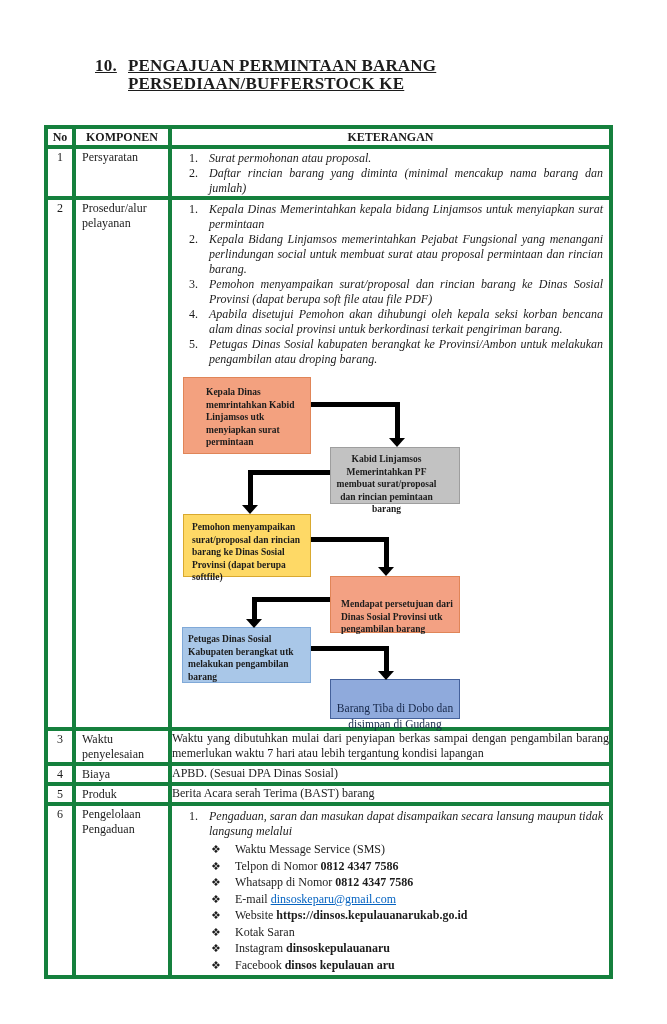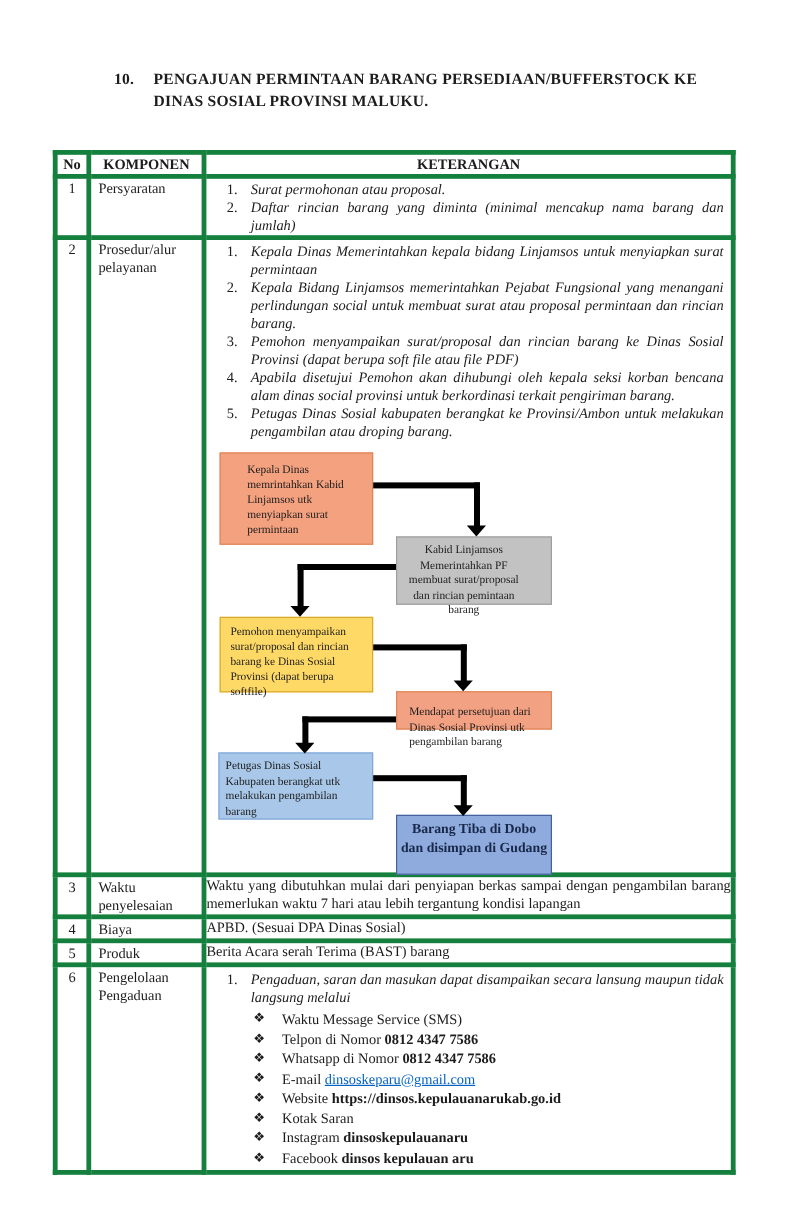--- a/index.html
+++ b/index.html
@@ -9,23 +9,24 @@
     background:#ffffff;
     font-family:"Liberation Serif","DejaVu Serif",serif;
     color:#1c1c1c;
     overflow:hidden;
   }
   
   .heading{
     display:flex;
     margin:57px 0 0 95px;
     font-weight:bold;
-    font-size:13px;
+    font-size:17px;
     line-height:17.5px;
     letter-spacing:0.2px;
+    text-decoration:underline;
   }
   .hnum{flex:none;width:33px;}
   .htext{width:505px;}
   .subtitle{margin-top:2.5px;}
   .sub-prefix{font-weight:normal;margin-right:7px;}
   .sub-italic{font-style:italic;margin-left:4px;}
   
   .doc-table{
     position:absolute;left:44px;top:125px;
     width:569px;
@@ -62,28 +63,29 @@
     height:356px;
     margin-top:4px;
     font-size:9.5px;
     line-height:12.5px;
   }
   .fbox{
     position:absolute;
     border:1px solid #999;
     box-sizing:border-box;
     color:#1c1c1c;
+    font-weight:bold;
   }
   .b1{left:11px;top:6px;width:128px;height:77px;padding:8px 4px 0 22px;}
   .b2{left:158px;top:76px;width:130px;height:57px;padding:5px 21px 0 4px;text-align:center;}
   .b3{left:11px;top:143px;width:128px;height:63px;padding:6px 4px 0 8px;}
-  .b4{left:158px;top:205px;width:130px;height:32px;padding:11px 4px 0 10px;}
+  .b4{left:158px;top:205px;width:130px;height:57px;padding:21px 4px 0 10px;}
   .b5{left:10px;top:256px;width:129px;height:56px;padding:5px 4px 0 5px;}
-  .b6{left:158px;top:308px;width:130px;height:50px;padding:3px 2px 0 2px;
-      text-align:center;font-weight:bold;font-size:11.5px;line-height:16px;border-width:1.5px;}
+  .b6{left:158px;top:308px;width:130px;height:40px;padding:20px 2px 0 2px;
+      text-align:center;font-weight:normal;font-size:11.5px;line-height:16px;border-width:1.5px;}
   .aseg{position:absolute;background:#000;}
   .ahead{position:absolute;width:0;height:0;
          border-left:8px solid transparent;border-right:8px solid transparent;
          border-top:9px solid #000;}
   .a1h{left:139px;top:31px;width:89px;height:5px;}
   .a1v{left:223px;top:31px;width:5px;height:38px;}
   .a1a{left:217px;top:67px;}
   .a2h{left:76px;top:99px;width:82px;height:5px;}
   .a2v{left:76px;top:99px;width:5px;height:36px;}
   .a2a{left:70px;top:134px;}
@@ -99,21 +101,20 @@
 </style>
 </head>
 <body>
 
 <div class="page">
 
   <div class="heading">
     <span class="hnum">10.</span>
     <div class="htext">
       <div>PENGAJUAN PERMINTAAN BARANG PERSEDIAAN/BUFFERSTOCK KE</div>
-      <div>DINAS SOSIAL PROVINSI MALUKU.</div>
     </div>
   </div>
 
   <table class="doc-table">
     <colgroup>
         <col style="width:28px">
         <col style="width:96px">
         <col>
       </colgroup>
     <tbody>

